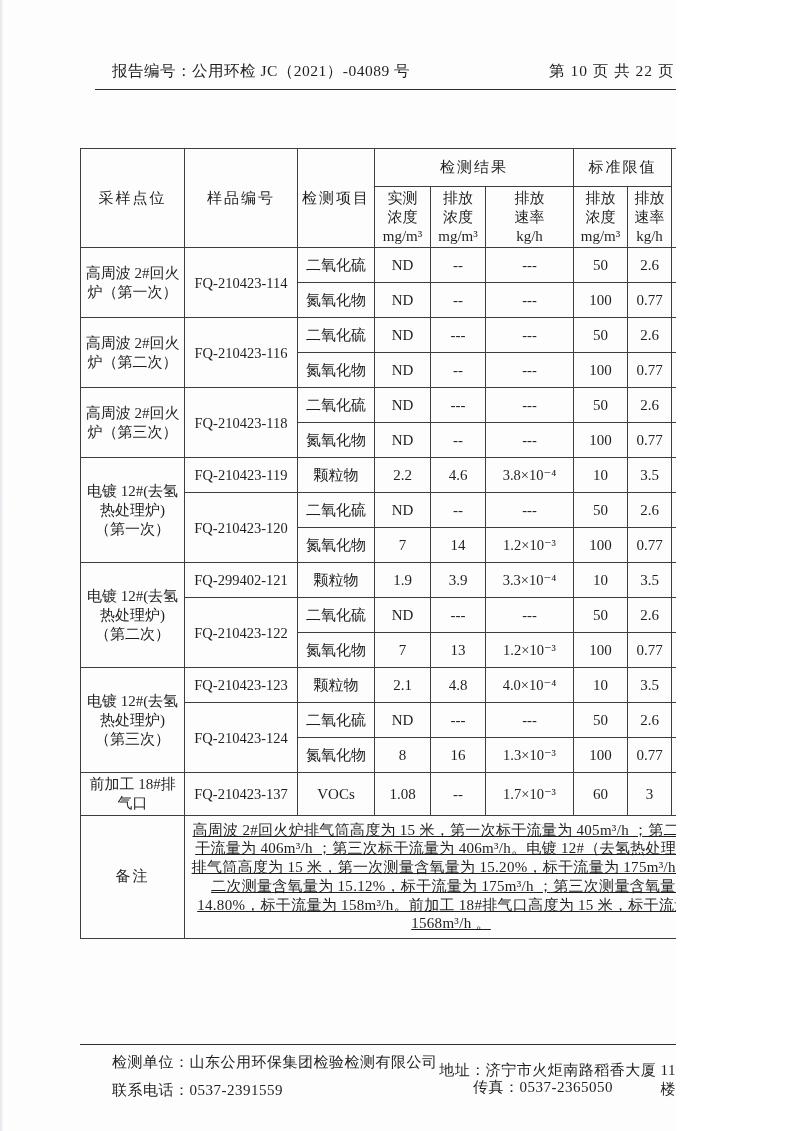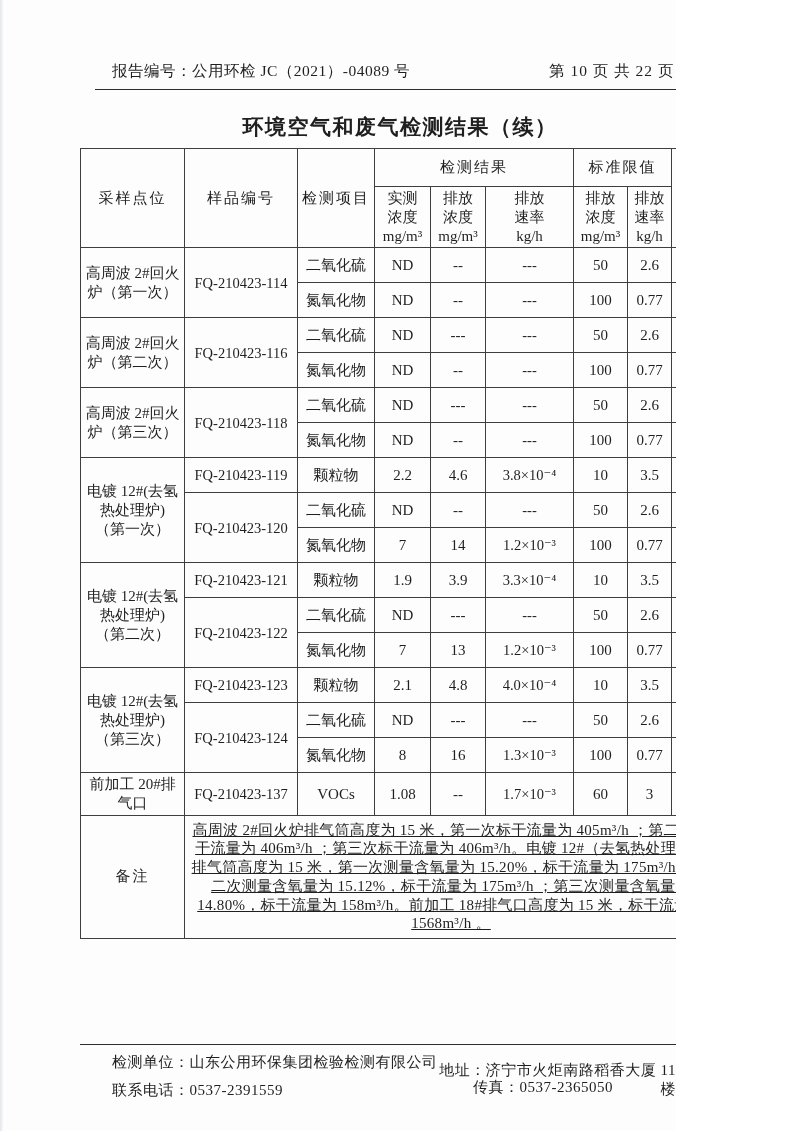--- a/index.html
+++ b/index.html
@@ -51,21 +51,20 @@
 </head>
 <body>
 
 <div class="page">
   <div class="scan-edge"></div>
 
   <div class="rpt-header-left">报告编号：公用环检 JC（2021）-04089 号</div>
   <div class="rpt-header-right">第 10 页 共 22 页</div>
   <div class="rpt-rule"></div>
 
-  <div class="doc-title">环境空气和废气检测结果（续）</div>
 
   <table class="results">
     <colgroup>
       <col style="width:104px">
         <col style="width:113px">
         <col style="width:77px">
       <col style="width:56px">
         <col style="width:55px">
         <col style="width:88px">
       <col style="width:54px">
@@ -193,21 +192,21 @@
           <td>14</td>
           <td class="cell-rate">1.2×10⁻³</td>
           <td>100</td>
           <td>0.77</td>
           <td>达标</td>
         </tr>
         <tr class="drow">
           <td class="pre" rowspan="3">电镀 12#(去氢
 热处理炉)
 （第二次）</td>
-          <td class="cell-sample">FQ-210423-121</td>
+          <td class="cell-sample">FQ-299402-121</td>
           <td>颗粒物</td>
           <td>1.9</td>
           <td>3.9</td>
           <td class="cell-rate">3.3×10⁻⁴</td>
           <td>10</td>
           <td>3.5</td>
           <td>达标</td>
         </tr>
         <tr class="drow">
           <td class="cell-sample" rowspan="2">FQ-210423-122</td>
@@ -254,21 +253,21 @@
         <tr class="drow">
           <td>氮氧化物</td>
           <td>8</td>
           <td>16</td>
           <td class="cell-rate">1.3×10⁻³</td>
           <td>100</td>
           <td>0.77</td>
           <td>达标</td>
         </tr>
         <tr class="drow">
-          <td class="pre">前加工 20#排
+          <td class="pre">前加工 18#排
 气口</td>
           <td class="cell-sample">FQ-210423-137</td>
           <td>VOCs</td>
           <td>1.08</td>
           <td>--</td>
           <td class="cell-rate">1.7×10⁻³</td>
           <td>60</td>
           <td>3</td>
           <td>达标</td>
         </tr>

